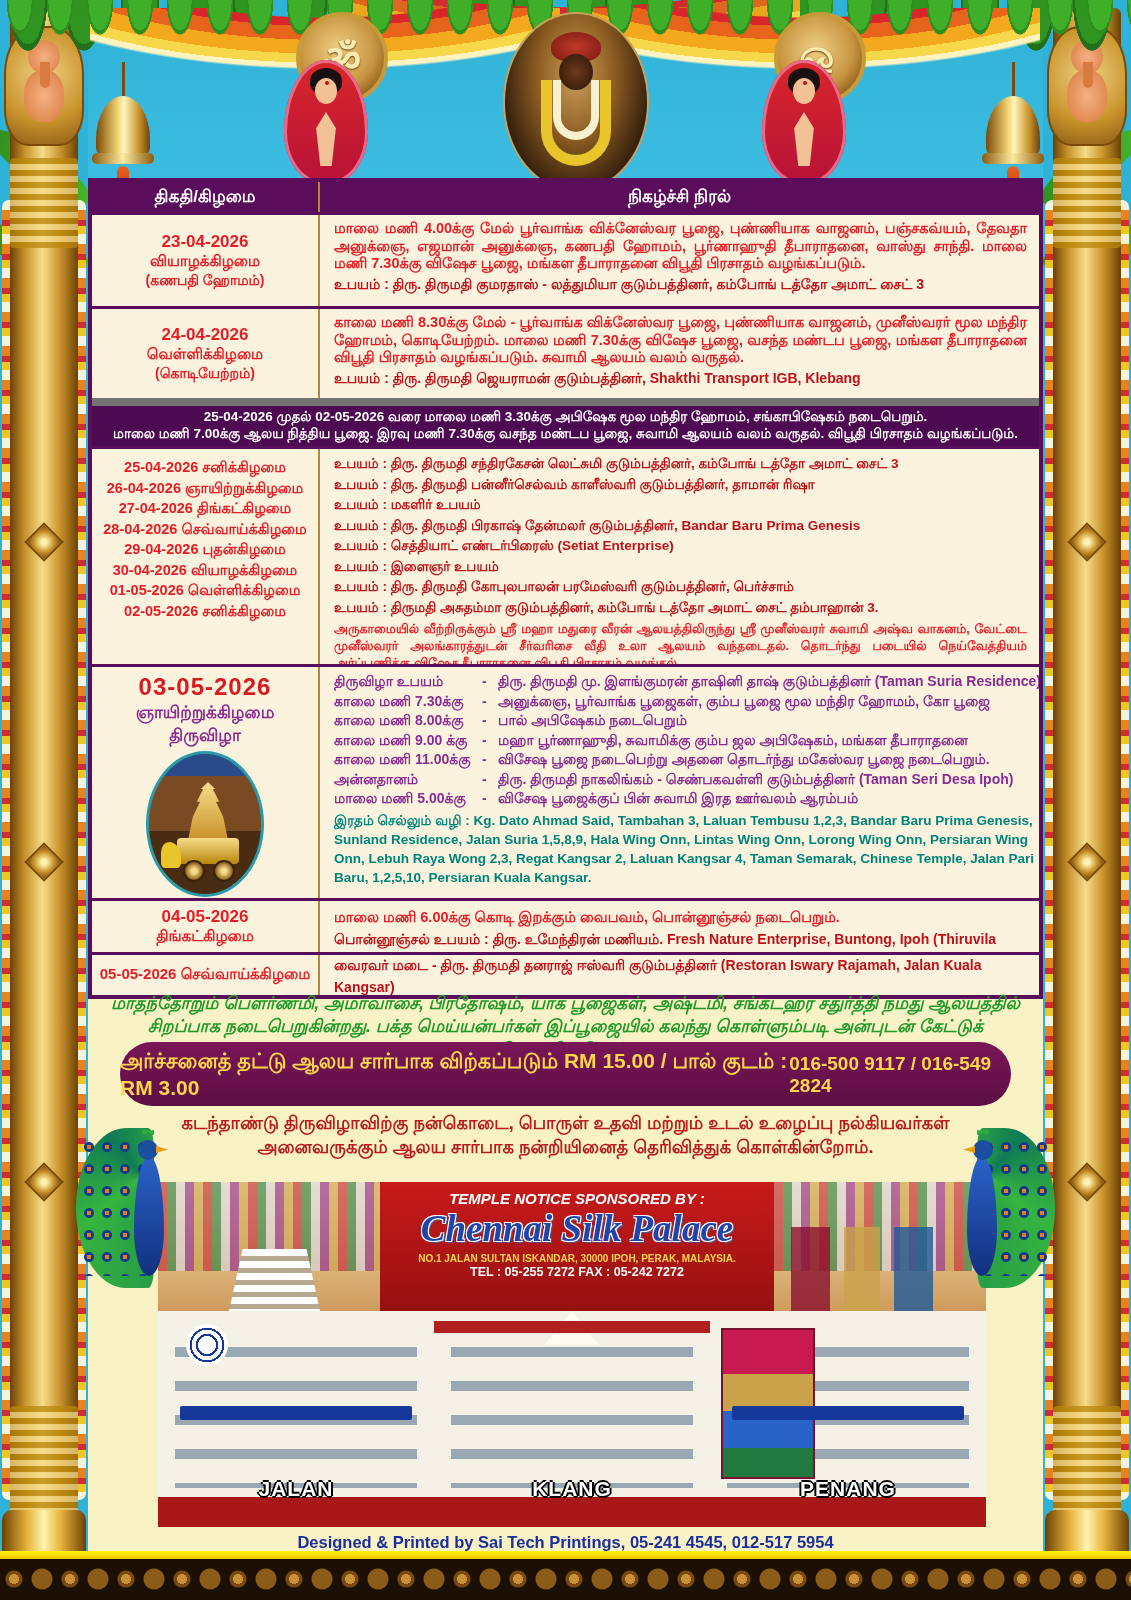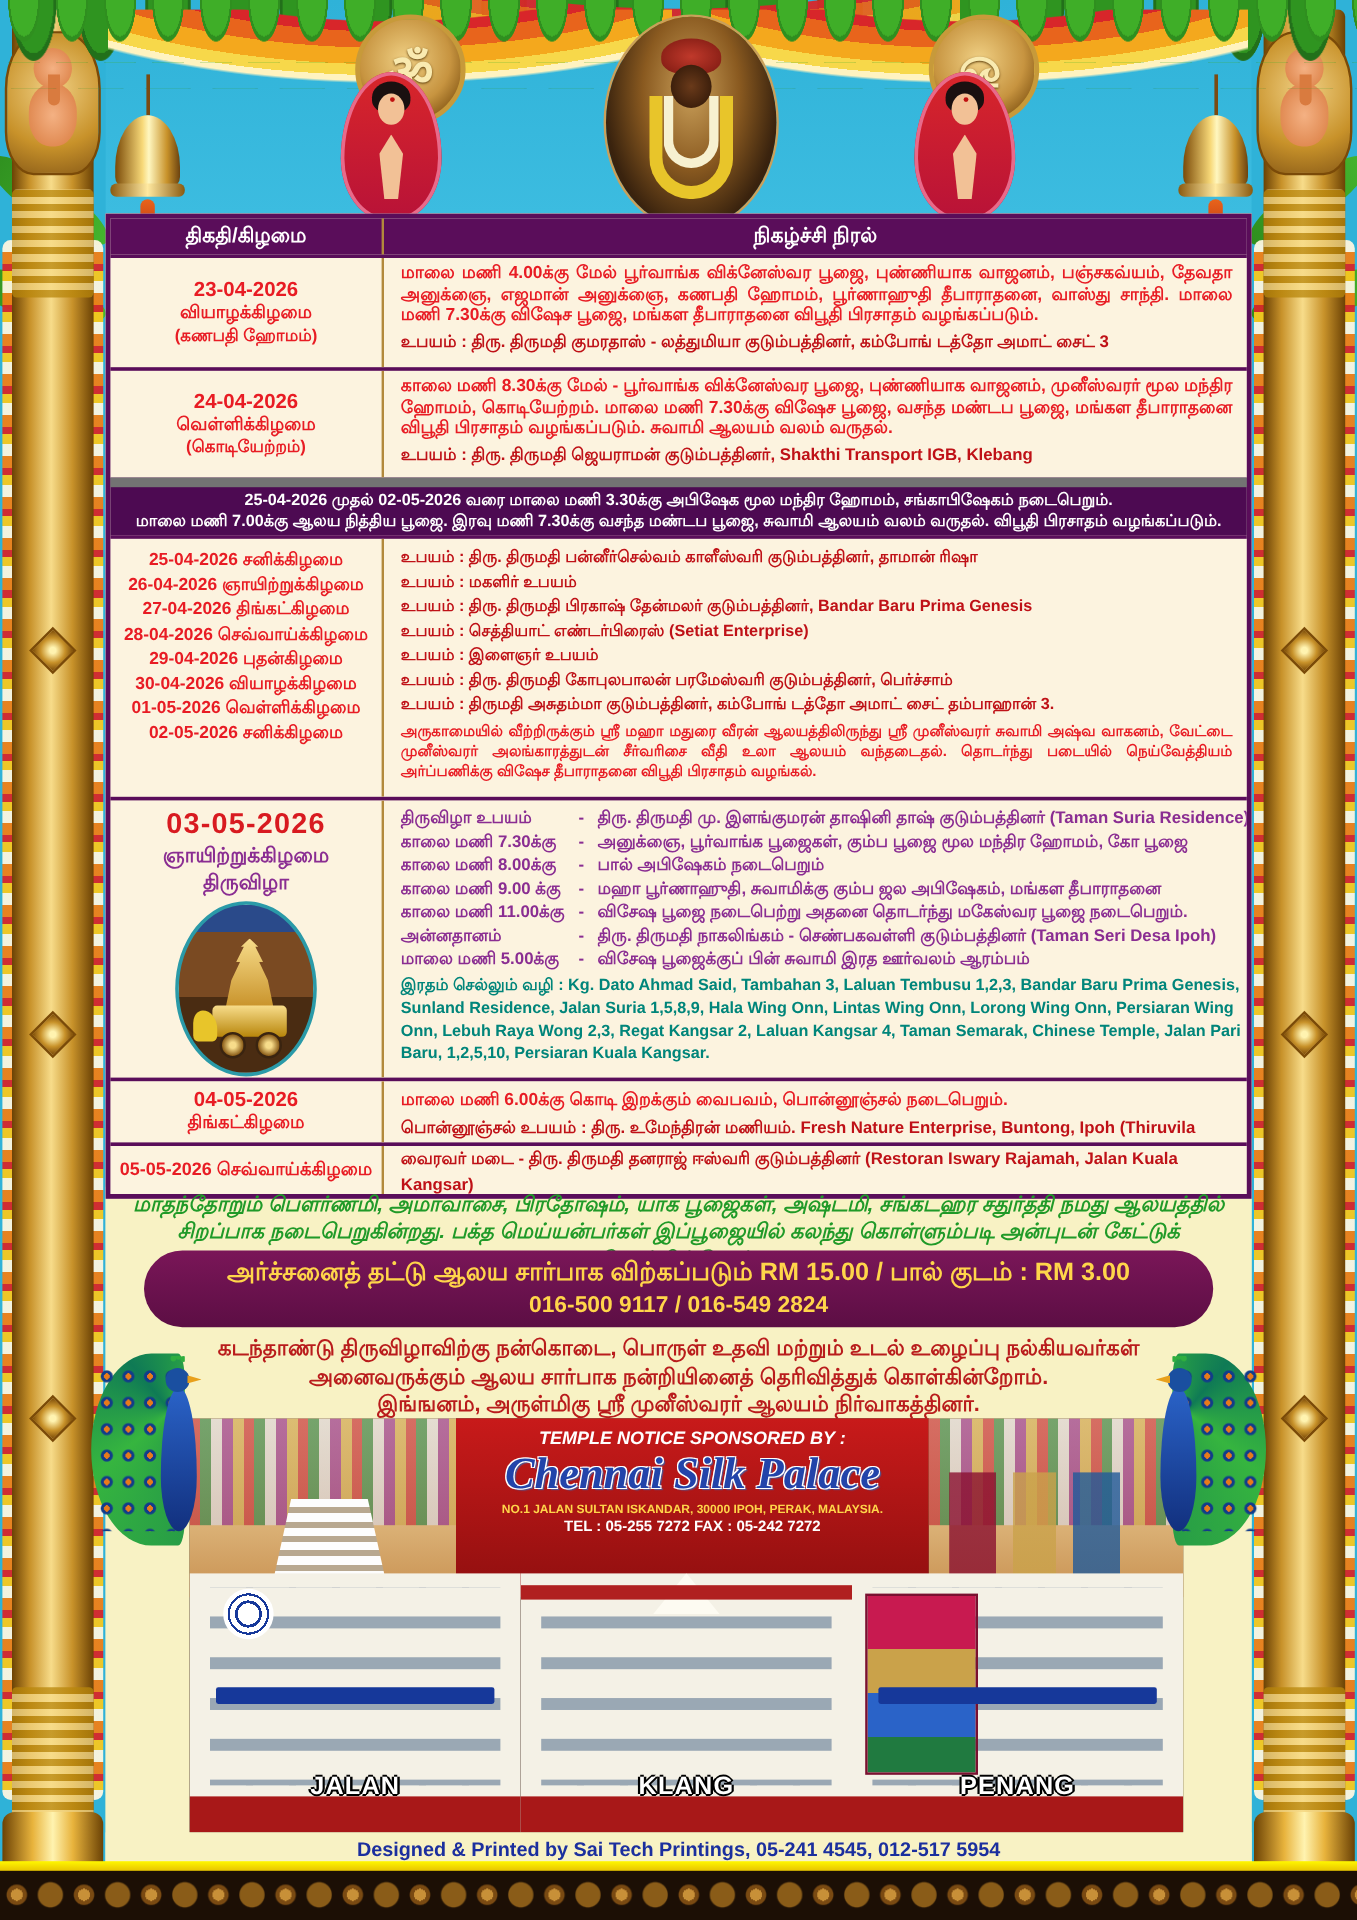--- a/index.html
+++ b/index.html
@@ -127,21 +127,21 @@
     clip-path:polygon(50% 0,68% 12%,62% 12%,78% 34%,70% 34%,88% 60%,100% 100%,0 100%,12% 60%,30% 34%,22% 34%,38% 12%,32% 12%); }
   .chariot-oval .cart { position:absolute; left:28px; top:84px; width:62px; height:26px; background:linear-gradient(#f7dc8a,#b8860b); border-radius:4px; }
   .chariot-oval .wheel { position:absolute; top:106px; width:22px; height:22px; border-radius:50%; background:radial-gradient(#f7dc8a 20%,#8a5c18 70%); border:2px solid #3a2410; }
   .chariot-oval .wheel.w1 { left:34px; } .chariot-oval .wheel.w2 { left:64px; }
   .chariot-oval .horse { position:absolute; left:12px; top:88px; width:20px; height:26px; background:#e8c52a; border-radius:40% 60% 20% 20%; }
 
   
   .green-note { position:absolute; left:110px; top:992px; width:911px; z-index:8; text-align:center;
     color:#209a28; font-size:17.5px; line-height:23px; font-weight:bold; font-style:italic; }
   .price-banner { position:absolute; left:120px; top:1042px; width:891px; height:64px; z-index:8;
-    background:linear-gradient(#7a1658,#5c0e44); border-radius:32px; display:flex; flex-direction:column; align-items:center; justify-content:center; }
+    background:linear-gradient(#7a1658,#5c0e44); border-radius:32px; display:flex; flex-direction:row; align-items:center; justify-content:center; }
   .price-banner .l1 { color:#ffd54a; font-size:21px; font-weight:bold; }
   .price-banner .l2 { color:#ffd54a; font-size:19px; font-weight:bold; margin-top:2px; }
   .thanks { position:absolute; left:110px; top:1112px; width:911px; z-index:8; text-align:center;
     color:#b91c1c; font-weight:bold; }
   .thanks .tl { font-size:18px; line-height:23.5px; }
 
   .peacock { position:absolute; width:100px; height:205px; z-index:9; }
   .peacock .tail { position:absolute; left:0; top:6px; width:78px; height:160px; border-radius:90% 10% 10% 90% / 70% 20% 20% 70%;
     background:conic-gradient(from 140deg at 85% 30%, #1f8f4a, #36b53f 25%, #0f7a55 50%, #36b53f 75%, #1f8f4a); }
   .peacock .spots { position:absolute; left:4px; top:14px; width:66px; height:140px;
@@ -338,20 +338,21 @@
         <div class="gdate">25-04-2026 சனிக்கிழமை</div>
         <div class="gdate">26-04-2026 ஞாயிற்றுக்கிழமை</div>
         <div class="gdate">27-04-2026 திங்கட்கிழமை</div>
         <div class="gdate">28-04-2026 செவ்வாய்க்கிழமை</div>
         <div class="gdate">29-04-2026 புதன்கிழமை</div>
         <div class="gdate">30-04-2026 வியாழக்கிழமை</div>
         <div class="gdate">01-05-2026 வெள்ளிக்கிழமை</div>
         <div class="gdate">02-05-2026 சனிக்கிழமை</div>
       </div>
       <div class="cell-body">
+        <div class="gupayam">உபயம் : திரு. திருமதி சந்திரகேசன் லெட்சுமி குடும்பத்தினர், கம்போங் டத்தோ அமாட் சைட் 3</div>
         <div class="gupayam">உபயம் : திரு. திருமதி பன்னீர்செல்வம் காளீஸ்வரி குடும்பத்தினர், தாமான் ரிஷா</div>
         <div class="gupayam">உபயம் : மகளிர் உபயம்</div>
         <div class="gupayam">உபயம் : திரு. திருமதி பிரகாஷ் தேன்மலர் குடும்பத்தினர், Bandar Baru Prima Genesis</div>
         <div class="gupayam">உபயம் : செத்தியாட் எண்டர்பிரைஸ் (Setiat Enterprise)</div>
         <div class="gupayam">உபயம் : இளைஞர் உபயம்</div>
         <div class="gupayam">உபயம் : திரு. திருமதி கோபுலபாலன் பரமேஸ்வரி குடும்பத்தினர், பெர்ச்சாம்</div>
         <div class="gupayam">உபயம் : திருமதி அசுதம்மா குடும்பத்தினர், கம்போங் டத்தோ அமாட் சைட் தம்பாஹான் 3.</div>
         <div class="gnote">அருகாமையில் வீற்றிருக்கும் ஸ்ரீ மஹா மதுரை வீரன் ஆலயத்திலிருந்து ஸ்ரீ முனீஸ்வரர் சுவாமி அஷ்வ வாகனம், வேட்டை முனீஸ்வரர் அலங்காரத்துடன் சீர்வரிசை வீதி உலா ஆலயம் வந்தடைதல். தொடர்ந்து படையில் நெய்வேத்தியம் அர்ப்பணிக்கு விஷேச தீபாராதனை விபூதி பிரசாதம் வழங்கல்.</div>
       </div>
     </div>
@@ -434,21 +435,20 @@
   <div class="green-note">மாதந்தோறும் பௌர்ணமி, அமாவாசை, பிரதோஷம், யாக பூஜைகள், அஷ்டமி, சங்கடஹர சதுர்த்தி நமது ஆலயத்தில் சிறப்பாக நடைபெறுகின்றது. பக்த மெய்யன்பர்கள் இப்பூஜையில் கலந்து கொள்ளும்படி அன்புடன் கேட்டுக் கொள்கின்றோம்.</div>
 
   <div class="price-banner">
     <div class="l1">அர்ச்சனைத் தட்டு ஆலய சார்பாக விற்கப்படும் RM 15.00 / பால் குடம் : RM 3.00</div>
     <div class="l2">016-500 9117 / 016-549 2824</div>
   </div>
 
   <div class="thanks">
     <div class="tl">கடந்தாண்டு திருவிழாவிற்கு நன்கொடை, பொருள் உதவி மற்றும் உடல் உழைப்பு நல்கியவர்கள்</div>
     <div class="tl">அனைவருக்கும் ஆலய சார்பாக நன்றியினைத் தெரிவித்துக் கொள்கின்றோம்.</div>
-    <div class="tl">இங்ஙனம், அருள்மிகு ஸ்ரீ முனீஸ்வரர் ஆலயம் நிர்வாகத்தினர்.</div>
   </div>
 
   <div class="peacock left">
     <div class="tail"></div>
     <div class="spots"></div>
     <div class="body"></div>
     <div class="head"></div>
     <div class="beak"></div>
     <div class="crest"></div>
   </div>

